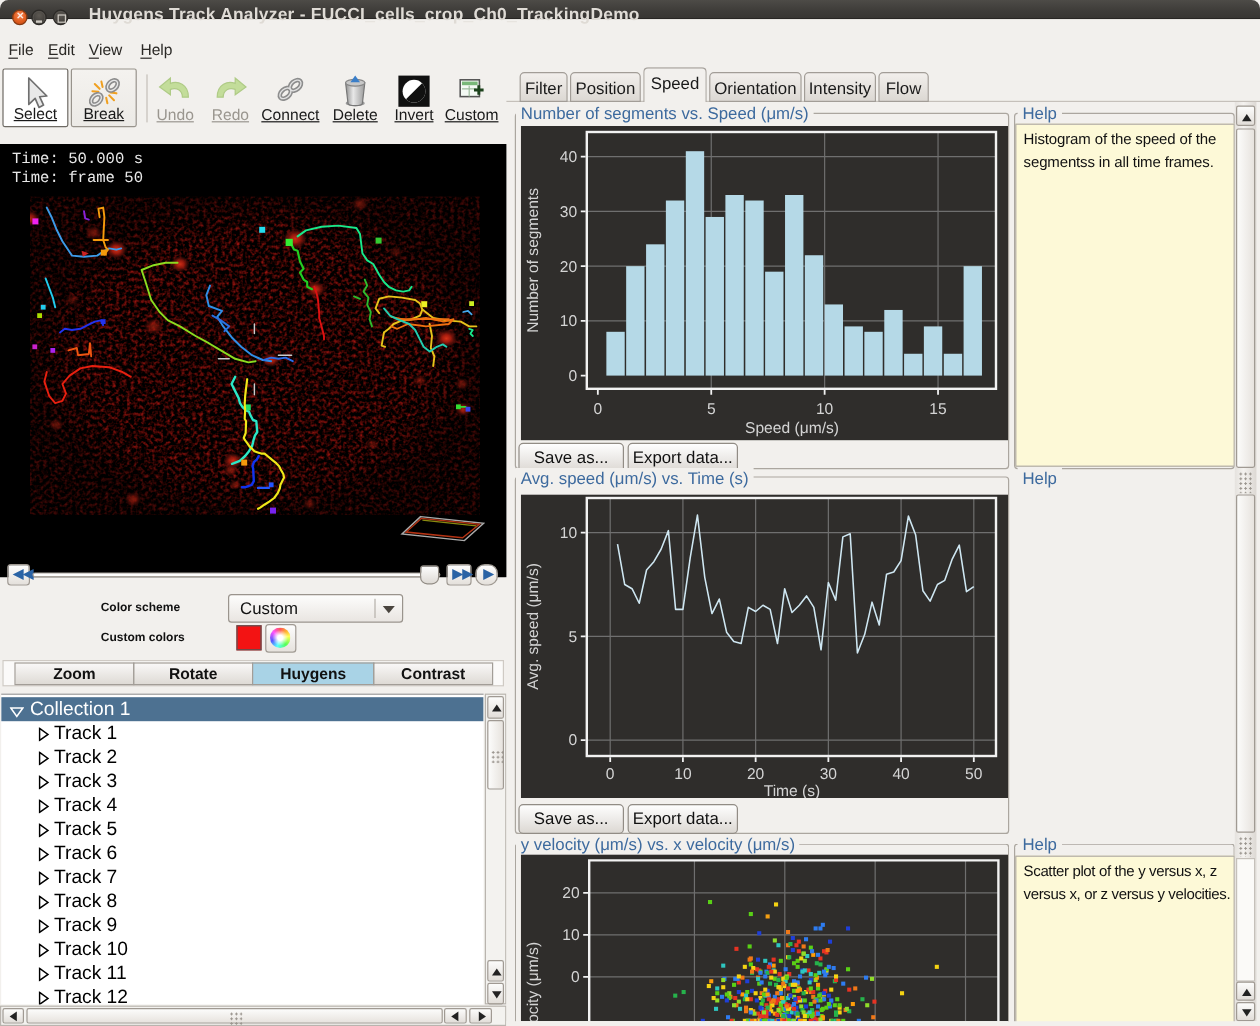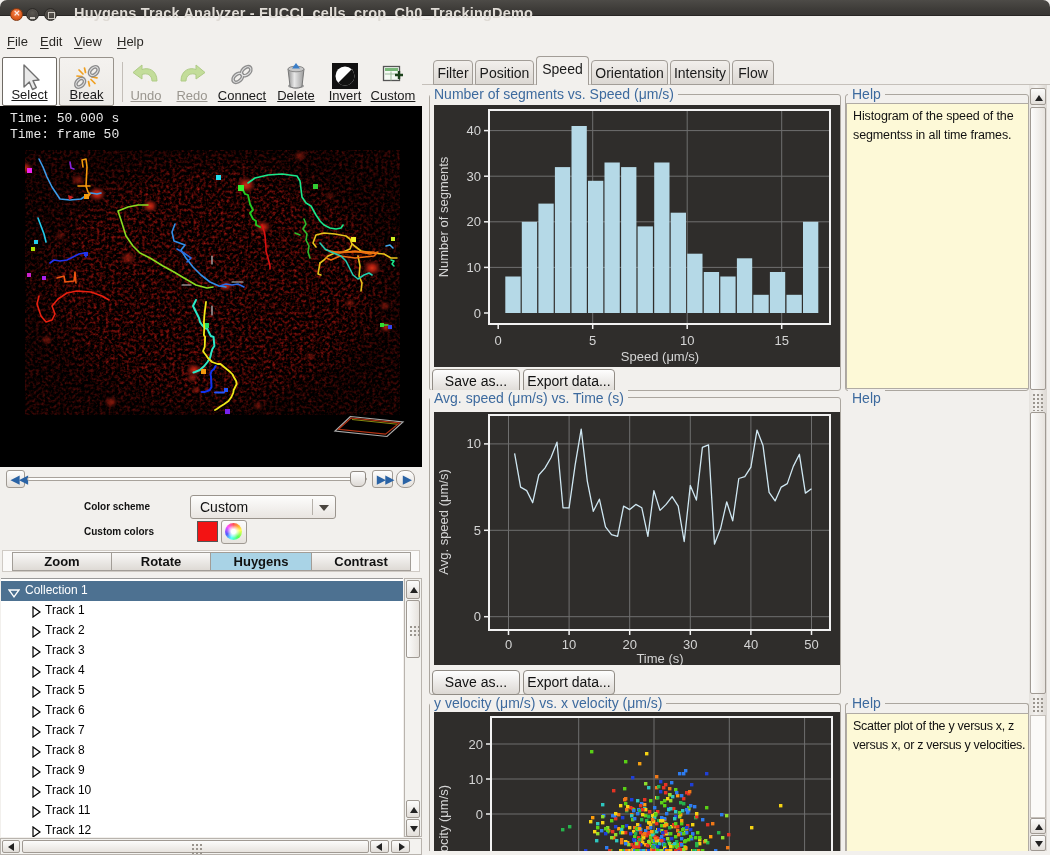--- a/index.html
+++ b/index.html
@@ -24,21 +24,21 @@
 
 #toolbar { left:0; top:55px; width:421px; height:53px; background:#f2f0ed; }
 .tbtn { position:absolute; top:2px; height:49px; text-align:center; font-size:13px; color:#1a1a1a; }
 .tbtn .lab { position:absolute; bottom:3px; width:100%;text-decoration:underline; }
 .tbtn.dis { color:#9a968f; }
 #btnSelect { left:2px; width:55px; background:#fff; border:1px solid #6e6a64; border-radius:2px; }
 #btnBreak { left:59px; width:55px; background:linear-gradient(#f4f2ef,#eceae6); border:1px solid #98938c; border-radius:2px; }
 #tsep { left:122px; top:7px; width:1px; height:40px; background:#c3beb8; position:absolute;}
 .ticon { position:absolute; top:5px; left:50%; transform:translateX(-50%); }
 
-#imgpanel { left:0; top:106px; width:455px; height:361px; background:#000; }
+#imgpanel { left:0; top:120px; width:455px; height:361px; background:#000; }
 
 #slider { left:0; top:469px; width:421px; height:21px; }
 .sbtn { position:absolute; top:1px; height:18px; background:linear-gradient(#fefefe,#e4e0db); border:1px solid #a09a93; border-radius:3px; }
 .strough { position:absolute; left:27px; top:8px; width:340px; height:4px; background:#fdfdfc; border:1px solid #a8a29b; border-radius:2px; }
 .sthumb { position:absolute; left:350px; top:2px; width:16px; height:16px; background:linear-gradient(#fdfdfd,#dedad5); border:1px solid #908a83; border-radius:3px 3px 6px 6px; }
 .barrow { font-size:11px; color:#2a63a5; font-weight:bold; line-height:16px; }
 
 .clabel { position:absolute; font-size:10px; font-weight:bold; color:#111; text-align:center; width:110px; }
 #combo { position:absolute; left:190px; top:495px; width:146px; height:24px; background:linear-gradient(#fdfdfc,#e9e5e1); border:1px solid #9a948d; border-radius:3px; font-size:14px; color:#111; padding:3px 0 0 9px; }
 #combo .cs { position:absolute; right:22px; top:3px; bottom:3px; width:1px; background:#b5b0a9; }
@@ -47,21 +47,21 @@
 #wheelbtn { position:absolute; left:221px; top:520px; width:26px; height:24px; background:linear-gradient(#fdfdfd,#e6e2dd); border:1px solid #a09a93; border-radius:3px; }
 #wheel { position:absolute; left:3px; top:2px; width:17px; height:17px; border-radius:50%;
   background:radial-gradient(circle, #fff 0 18%, rgba(255,255,255,0) 55%),
    conic-gradient(#f55 0deg,#fa3 40deg,#ff5 80deg,#5f5 140deg,#5ff 200deg,#55f 250deg,#f5f 310deg,#f55 360deg); }
 
 #segwrap { position:absolute; left:2px; top:550px; width:418px; height:22px; background:#fbfaf9; border:1px solid #cfcac4; }
 .seg { position:absolute; top:1px; height:19px; width:100px; background:linear-gradient(#f9f8f7,#dedad5); border:1px solid #a29d97; font-size:13px; font-weight:bold; text-align:center; line-height:18px; color:#111; }
 .seg.sel { background:#a9d3e6; }
 
 #tree { position:absolute; left:1px; top:578px; width:402px; height:259px; background:#fff; border-top:1px solid #999; overflow:hidden; }
-.trow { position:absolute; left:0; width:100%; height:20px; font-size:12px; color:#000; }
+.trow { position:absolute; left:0; width:100%; height:20px; font-size:16px; color:#000; }
 .trow.sel { background:#4d7191; color:#fff; }
 .texp { position:absolute; }
 
 .sb { position:absolute; background:#f3f2ef; border:1px solid #b9b4ae; }
 .sbbtn { position:absolute; background:linear-gradient(#fcfcfb,#e2ded9); border:1px solid #a09a93; border-radius:2px; }
 .arr { position:absolute; width:0; height:0; }
 .sbthumb { position:absolute; background:linear-gradient(90deg,#fcfcfb,#e7e3de); border:1px solid #a09a93; border-radius:2px; }
 .sbthumbh { position:absolute; background:linear-gradient(#fcfcfb,#e7e3de); border:1px solid #a09a93; border-radius:2px; }
 .grip { position:absolute; width:11px; height:11px;
   background-image:radial-gradient(circle, #9a958e 1px, transparent 1.1px);

